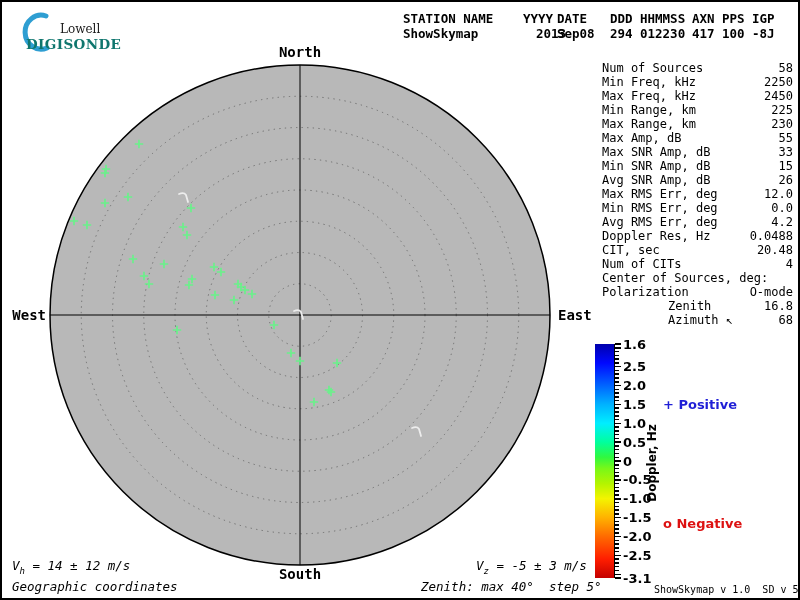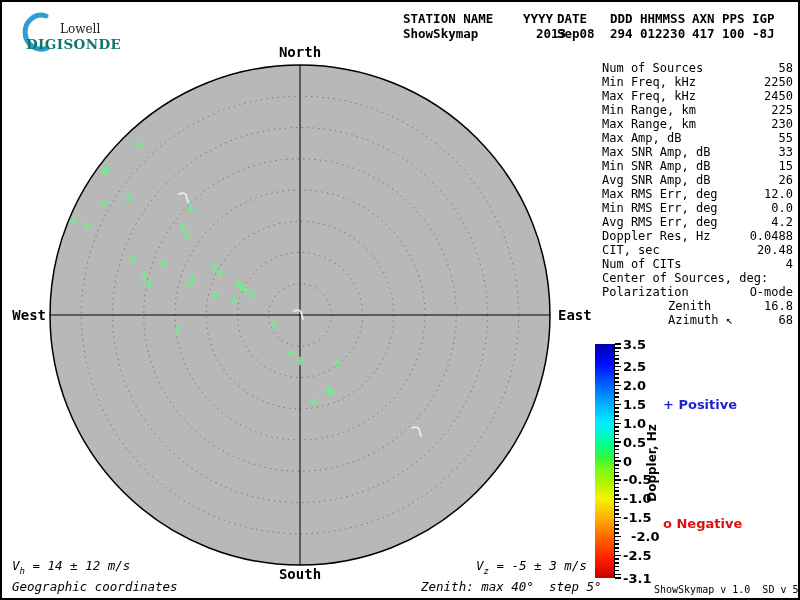--- a/index.html
+++ b/index.html
@@ -230,31 +230,31 @@
       <div class="tick minor" style="top: 541.3px;"></div>
       <div class="tick minor" style="top: 545.1px;"></div>
       <div class="tick minor" style="top: 548.8px;"></div>
       <div class="tick major" style="top: 552.6px;"></div>
       <div class="tick minor" style="top: 556.4px;"></div>
       <div class="tick minor" style="top: 560.2px;"></div>
       <div class="tick minor" style="top: 563.9px;"></div>
       <div class="tick minor" style="top: 567.7px;"></div>
       <div class="tick major" style="top: 571.5px;"></div>
       <div class="tick major" style="top: 575.3px;"></div>
-      <div class="cbl" style="top: 334.5px;">3.5</div>
+      <div class="cbl" style="top: 334.5px;">1.6</div>
       <div class="cbl" style="top: 357.1px;">2.5</div>
       <div class="cbl" style="top: 376px;">2.0</div>
       <div class="cbl" style="top: 394.9px;">1.5</div>
       <div class="cbl" style="top: 413.8px;">1.0</div>
       <div class="cbl" style="top: 432.6px;">0.5</div>
       <div class="cbl" style="top: 451.5px;">0</div>
       <div class="cbl" style="top: 470.4px;">-0.5</div>
       <div class="cbl" style="top: 489.2px;">-1.0</div>
       <div class="cbl" style="top: 508.1px;">-1.5</div>
-      <div class="cbl" style="top: 527px; margin-left: 8px;">-2.0</div>
+      <div class="cbl" style="top: 527px;">-2.0</div>
       <div class="cbl" style="top: 545.9px;">-2.5</div>
       <div class="cbl" style="top: 568.5px;">-3.1</div>
     </div>
   <div id="doppler-title">Doppler, Hz</div>
   <div class="legend" id="legend-positive" style="color: rgb(31, 31, 214);">+ Positive</div>
   <div class="legend" id="legend-negative" style="color: rgb(221, 17, 17);">o Negative</div>
 
   <div class="foot" id="vh"><span>V</span><sub>h</sub><span> = 14 ± 12 m/s</span></div>
   <div class="foot" id="geo">Geographic coordinates</div>
   <div class="foot" id="vz"><span>V</span><sub>z</sub><span> = -5 ± 3 m/s</span></div>

